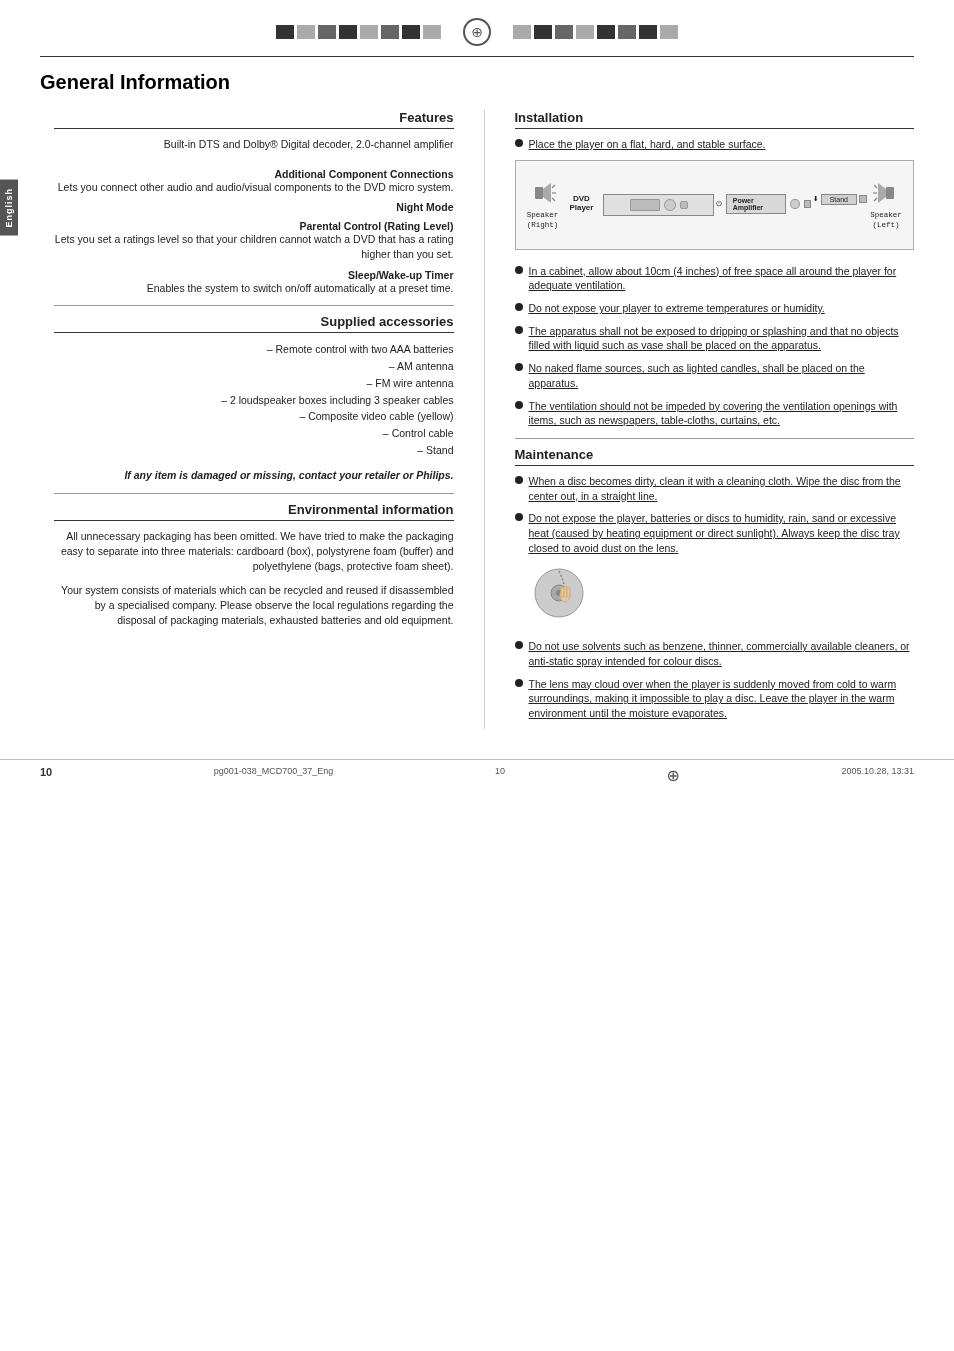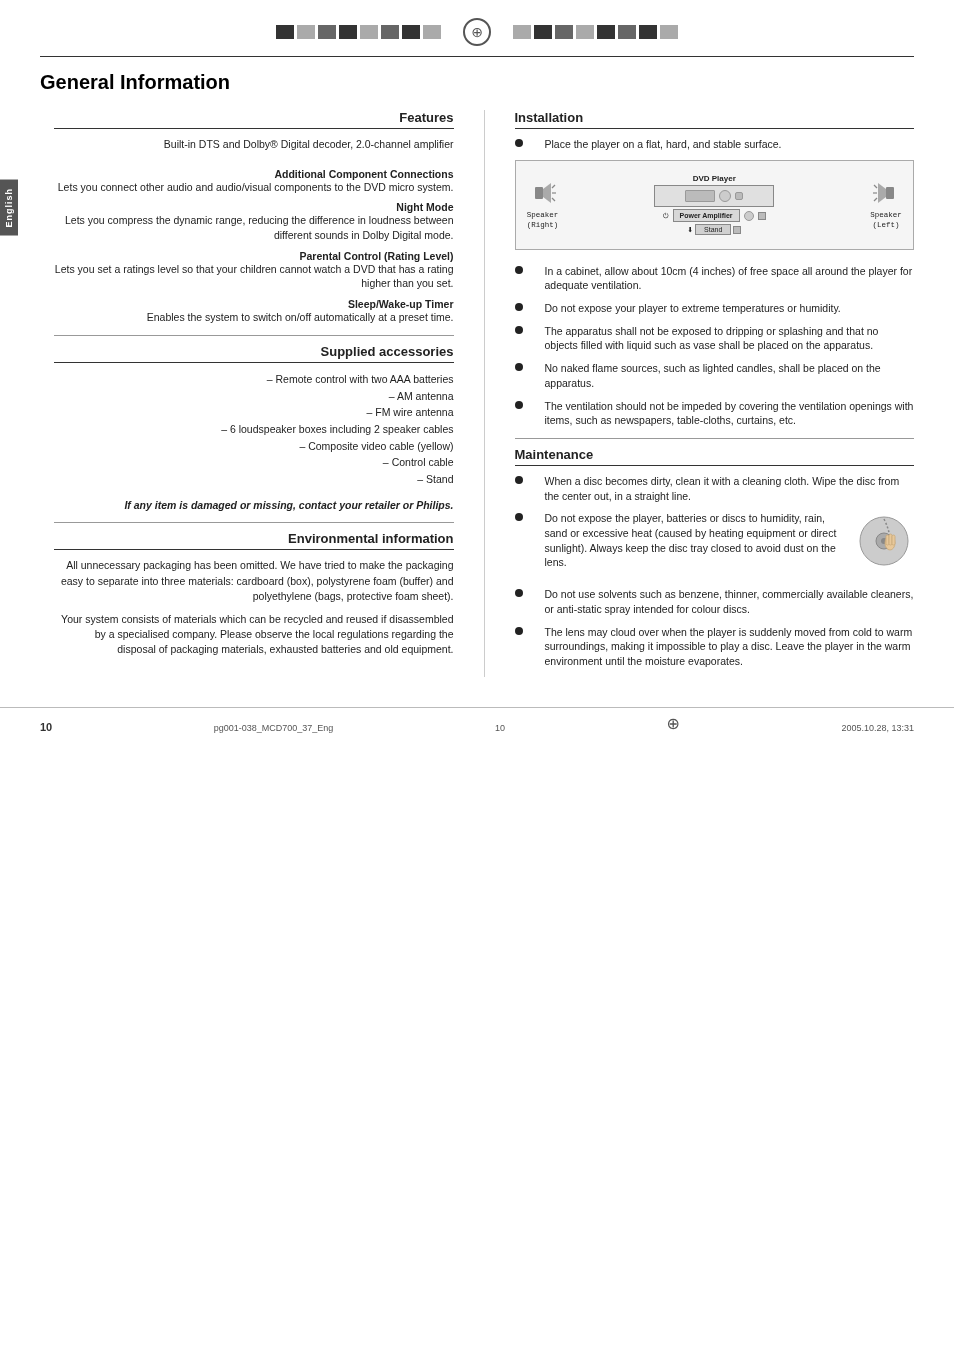--- a/index.html
+++ b/index.html
@@ -150,24 +150,25 @@
 
     
     .bullet-list {
       list-style: none;
       padding: 0;
       margin: 0;
     }
     .bullet-list li {
       display: flex;
       align-items: flex-start;
-      gap: 22px;
+      gap: 6px;
       font-size: 10.5px;
       line-height: 1.4;
       margin-bottom: 8px;
+      text-decoration: underline;
     }
     .bullet-dot {
       width: 8px;
       height: 8px;
       background: #222;
       border-radius: 50%;
       flex-shrink: 0;
       margin-top: 2px;
     }
 
@@ -190,22 +191,21 @@
     .dvd-label-side {
       font-size: 7.5px;
       text-align: center;
       width: 38px;
       line-height: 1.3;
       font-family: Liberation Mono, monospace;
     }
     .dvd-center {
       flex: 1;
       display: flex;
-      flex-direction: column;
-      align-items: center;
+      align-items: flex-start;
       gap: 2px;
     }
     .dvd-top-label {
       font-size: 8px;
       font-weight: bold;
       text-align: center;
     }
     .dvd-player-box {
       border: 1px solid #888;
       background: #e0e0e0;
@@ -241,20 +241,21 @@
       padding: 1px 8px;
       font-size: 7px;
     }
 
     
     .maintenance-with-img {
       display: flex;
       gap: 8px;
       align-items: flex-start;
       margin-bottom: 8px;
+      flex-direction: column;
     }
     .disc-image-placeholder {
       width: 60px;
       height: 60px;
       flex-shrink: 0;
       display: flex;
       align-items: center;
       justify-content: center;
     }
     .disc-img-svg {
@@ -265,21 +266,21 @@
       flex: 1;
     }
 
     
     .bottom-area {
       margin-top: 30px;
       border-top: 1px solid #bbb;
       padding: 6px 40px;
       display: flex;
       justify-content: space-between;
-      align-items: flex-end;
+      align-items: flex-start;
       font-size: 9px;
       color: #555;
     }
     .page-number {
       font-weight: bold;
       font-size: 11px;
       color: #333;
     }
     .bottom-crosshair {
       font-size: 16px;
@@ -340,41 +341,40 @@
       <div>
         <div class="section-heading">Features</div>
         <p class="feature-intro">Built-in DTS and Dolby® Digital decoder, 2.0-channel amplifier</p>
 
         <div class="feature-item">
           <div class="feature-item-title">Additional Component Connections</div>
           <div class="feature-item-desc">Lets you connect other audio and audio/visual components to the DVD micro system.</div>
         </div>
         <div class="feature-item">
           <div class="feature-item-title">Night Mode</div>
-          <div class="feature-item-desc">Lets you compress the dynamic range, reducing the difference in loudness between different sounds in Dolby Digital mode.</div>
         </div>
         <div class="feature-item">
           <div class="feature-item-title">Parental Control (Rating Level)</div>
           <div class="feature-item-desc">Lets you set a ratings level so that your children cannot watch a DVD that has a rating higher than you set.</div>
         </div>
         <div class="feature-item">
           <div class="feature-item-title">Sleep/Wake-up Timer</div>
           <div class="feature-item-desc">Enables the system to switch on/off automatically at a preset time.</div>
         </div>
       </div>
 
       <hr class="subheading-divider">
 
       <div>
         <div class="section-heading">Supplied accessories</div>
         <ul class="accessories-list">
           <li>Remote control with two AAA batteries</li>
           <li>AM antenna</li>
           <li>FM wire antenna</li>
-          <li>6 loudspeaker boxes including 2 speaker cables</li>
+          <li>2 loudspeaker boxes including 3 speaker cables</li>
           <li>Composite video cable (yellow)</li>
           <li>Control cable</li>
           <li>Stand</li>
         </ul>
         <p class="damage-notice">If any item is damaged or missing, contact your retailer or Philips.</p>
       </div>
 
       <hr class="subheading-divider">
 
       <div>

